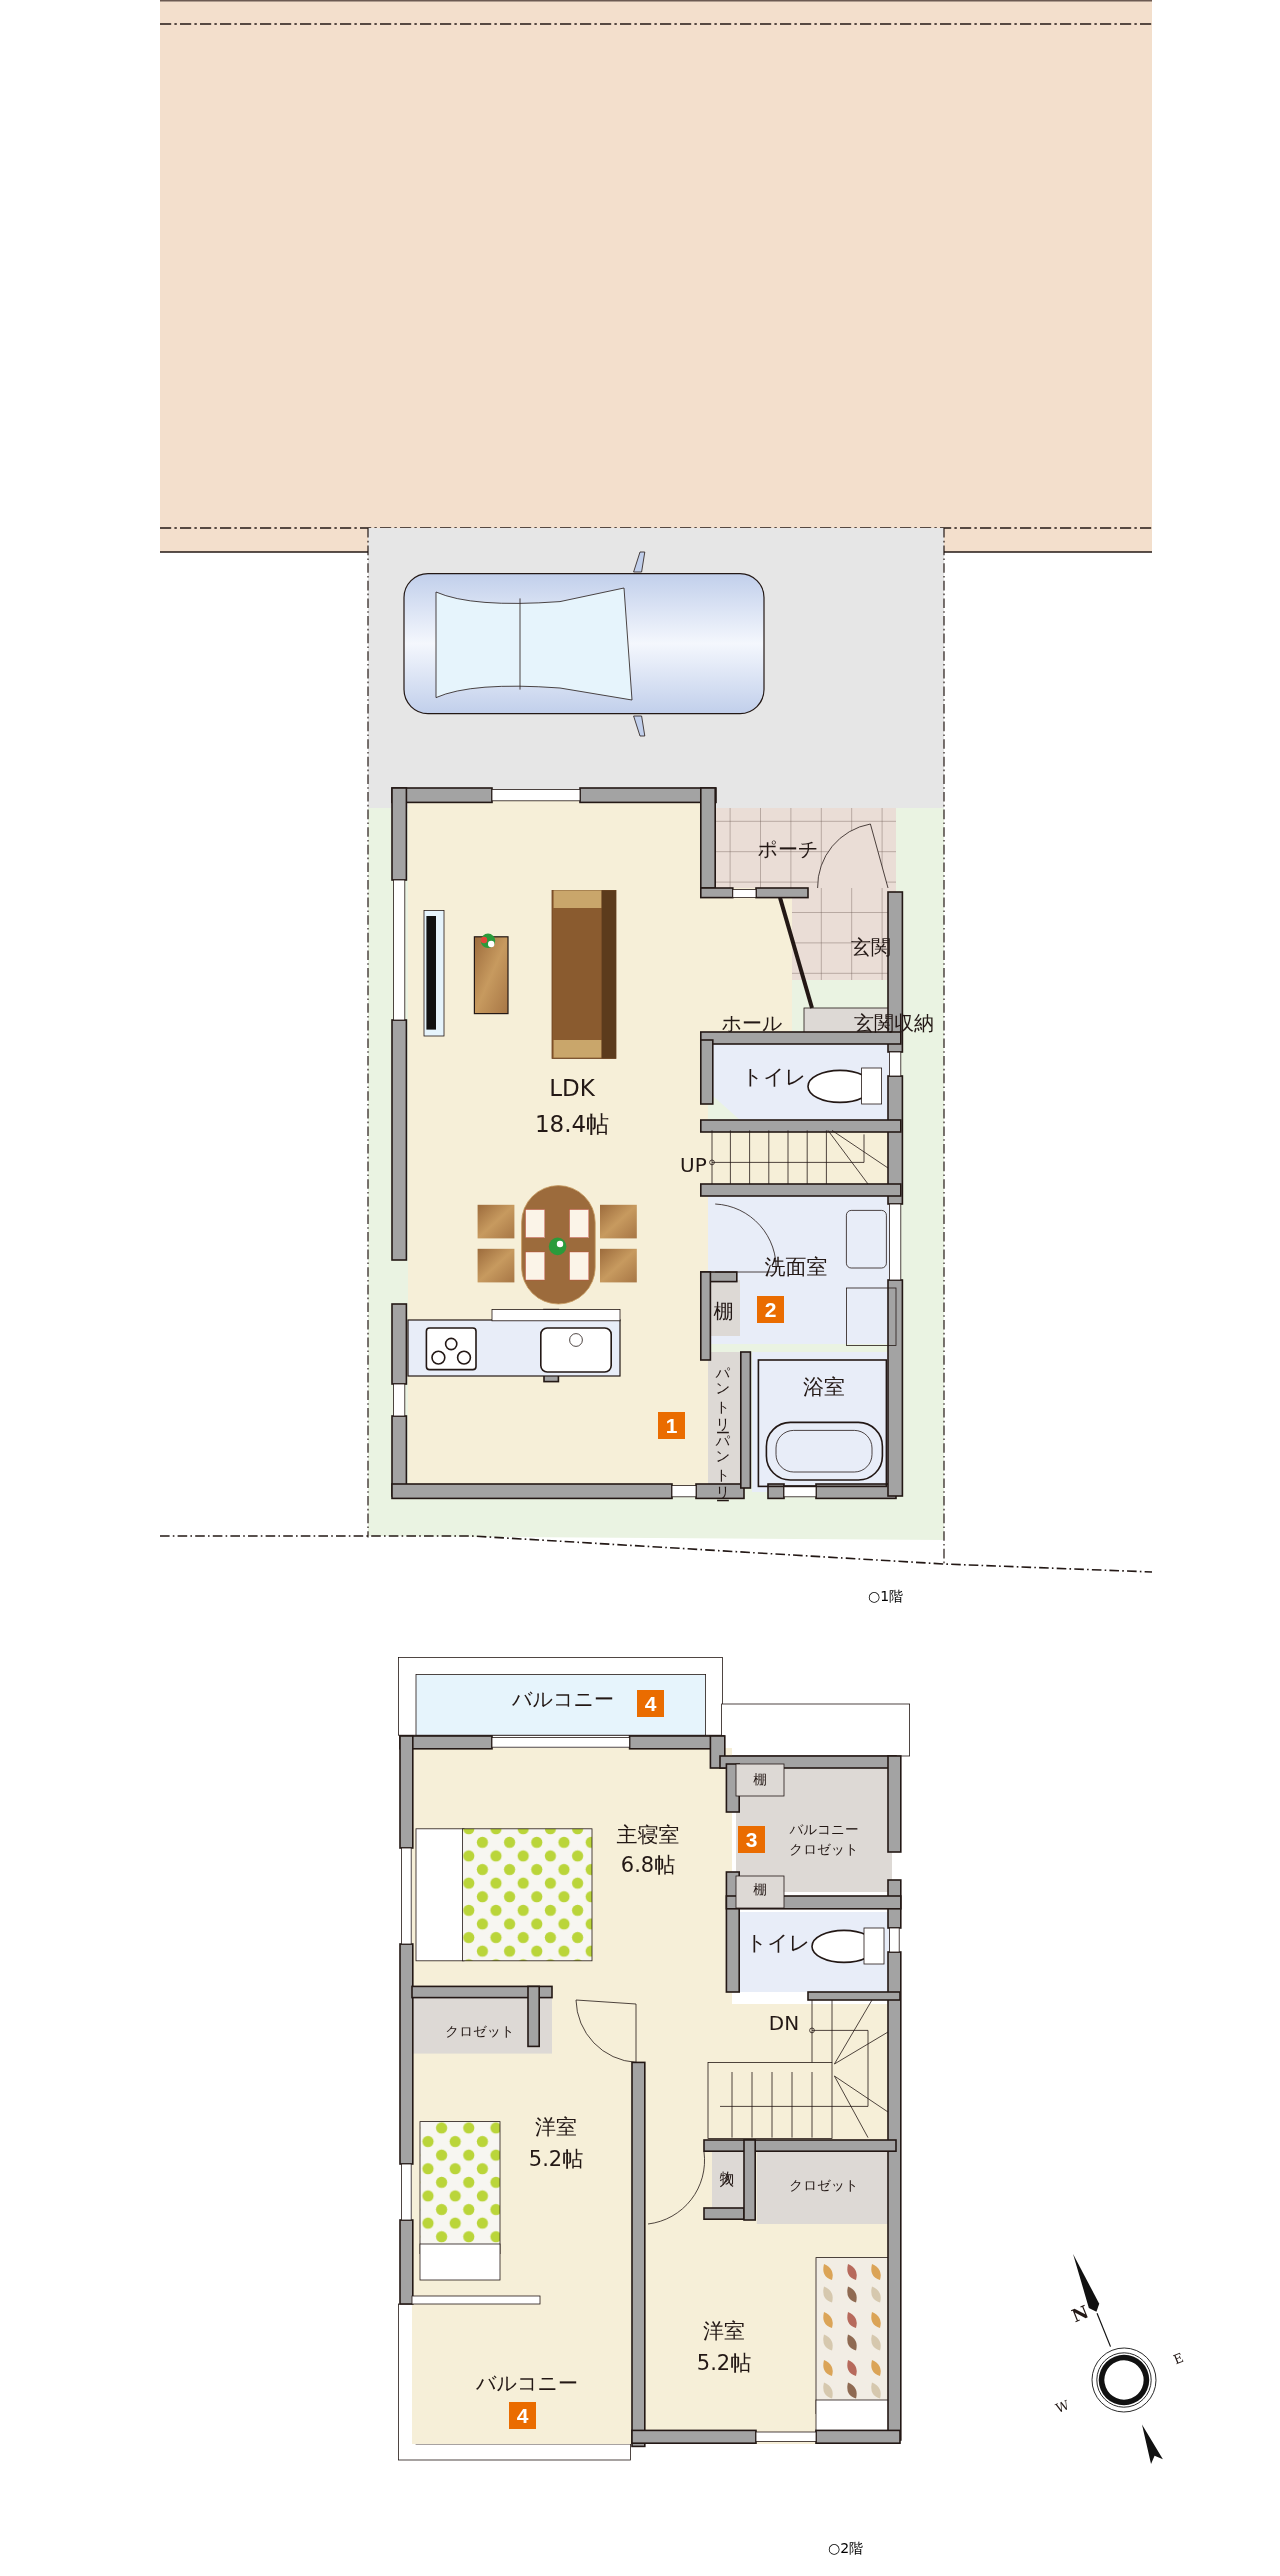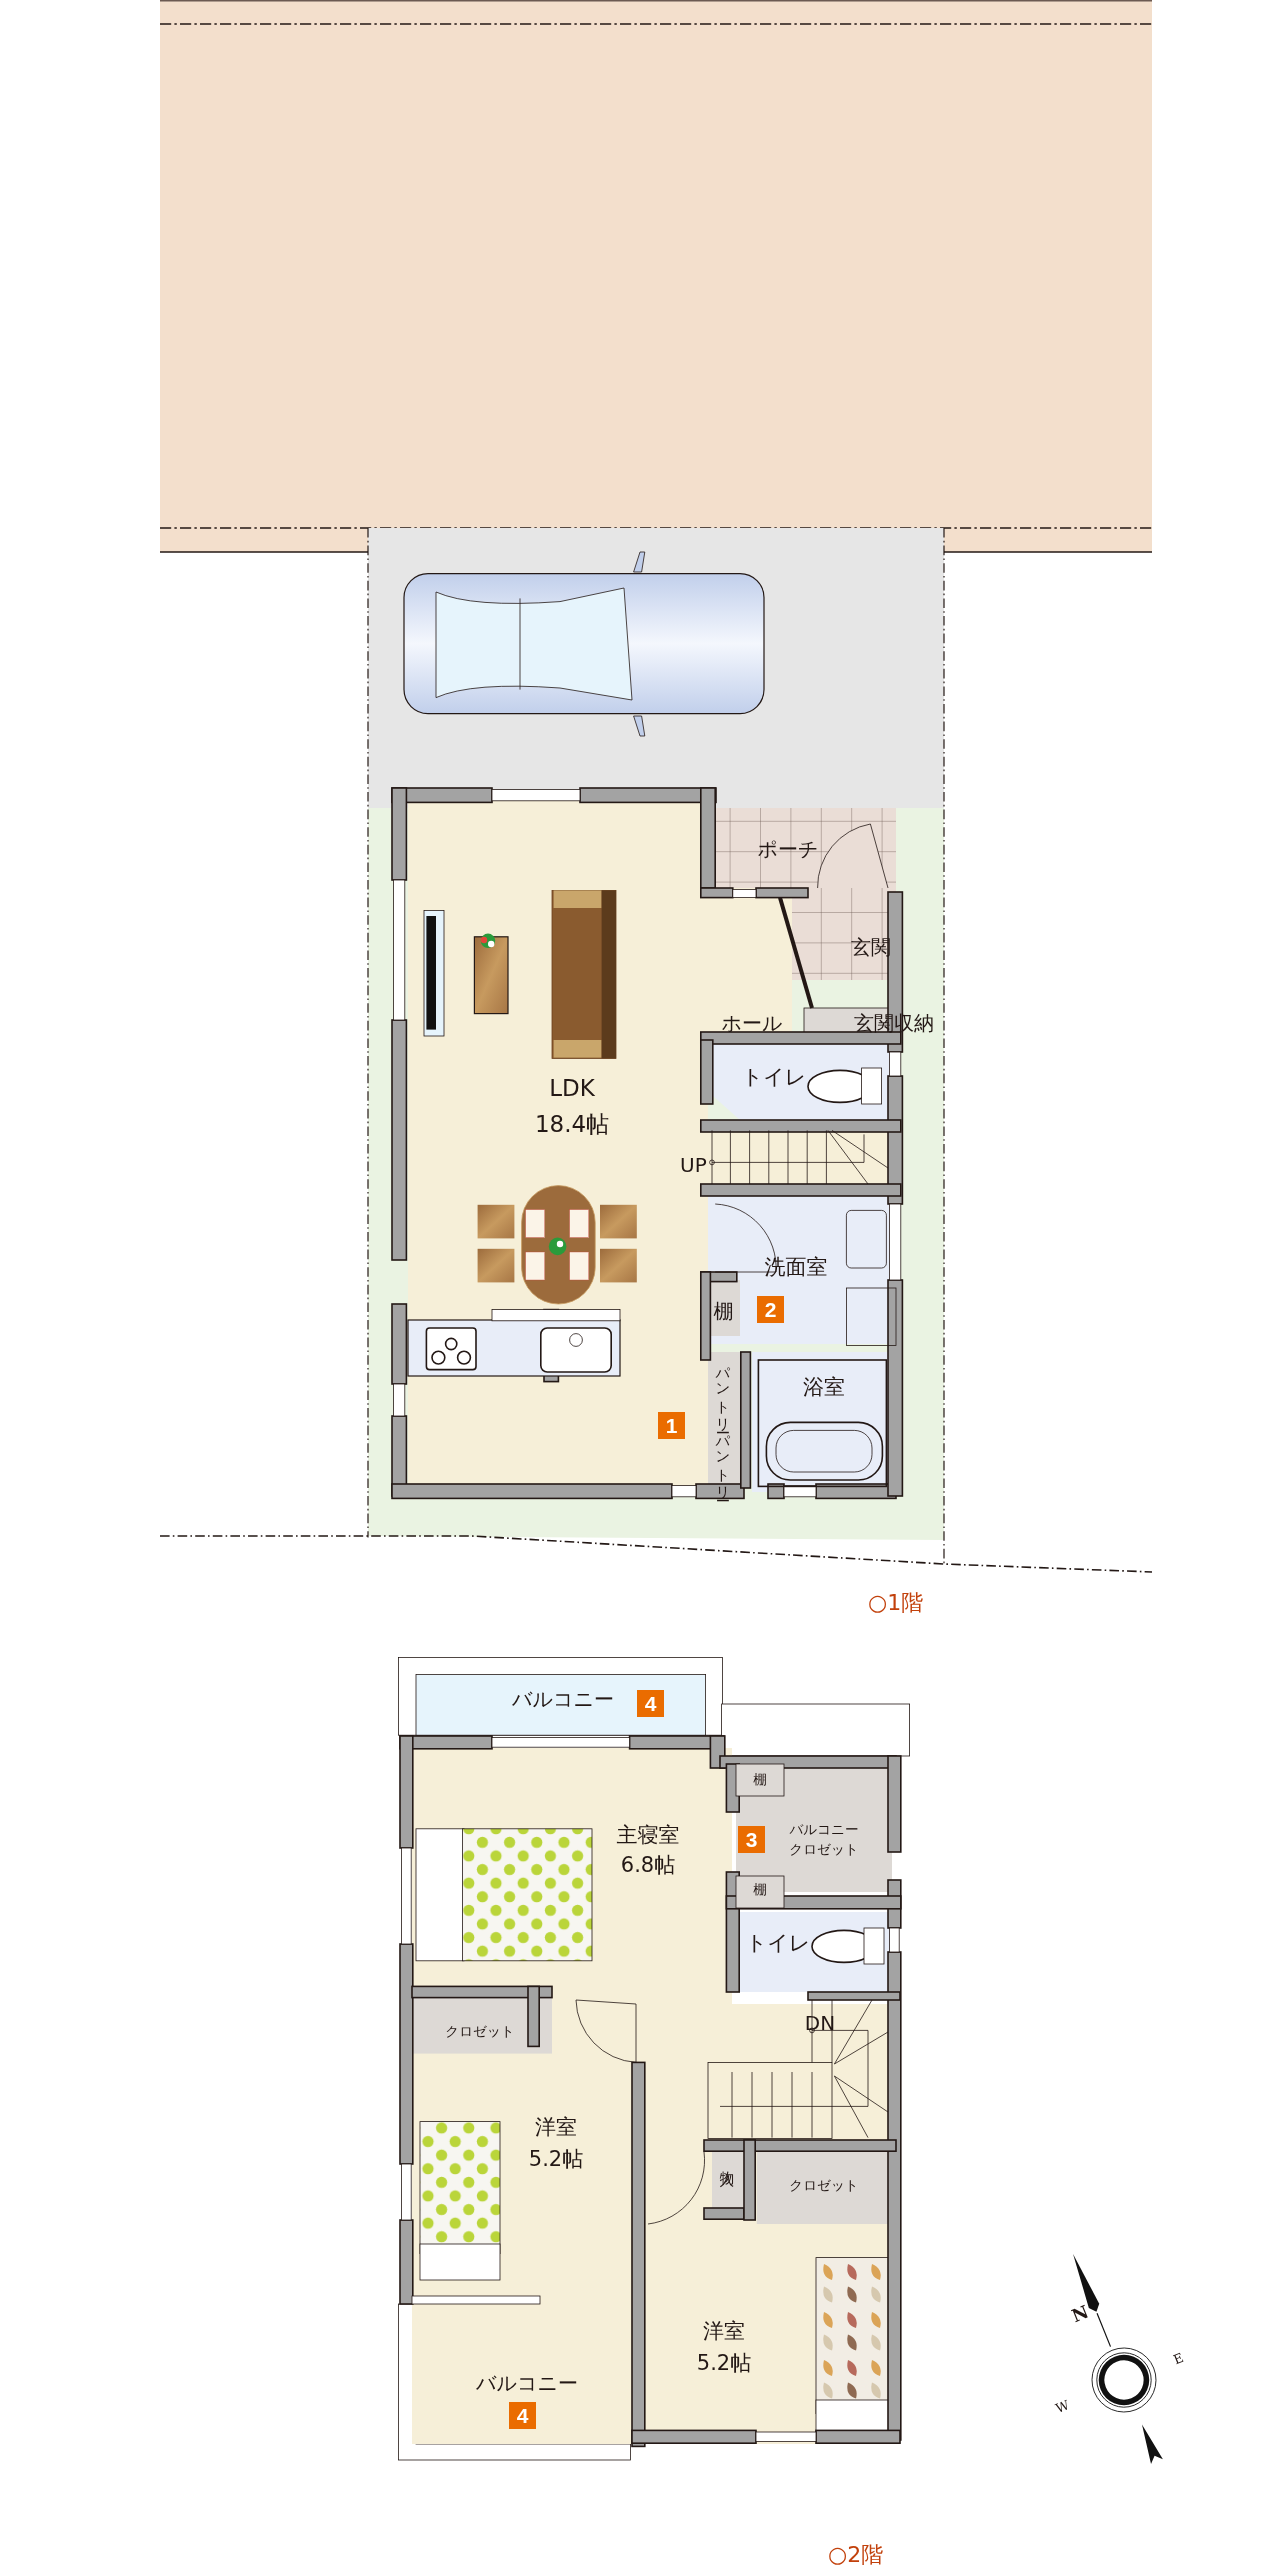--- a/index.html
+++ b/index.html
@@ -5,21 +5,21 @@
   html,body{margin:0;padding:0;background:#ffffff;}
   body{width:1280px;height:2576px;position:relative;overflow:hidden;font-family:"DejaVu Sans","Liberation Sans",sans-serif;}
   svg{position:absolute;left:0;top:0;}
   .lbl{position:absolute;color:#231815;font-family:"DejaVu Sans","Liberation Sans",sans-serif;text-align:center;white-space:nowrap;line-height:1.1;}
   .big{font-size:23px;}
   .mid{font-size:21px;}
   .sm{font-size:20px;}
   .xs{font-size:13.6px;}
   .vert{writing-mode:vertical-rl;font-size:14.4px;letter-spacing:0.8px;}
   .badge{position:absolute;width:27px;height:27px;background:#ea6c00;color:#fff;font-weight:bold;font-size:21px;display:flex;align-items:center;justify-content:center;font-family:"Liberation Sans",sans-serif;}
-  .floor-label{position:absolute;font-size:22px;color:#c2410c;}
+  .floor-label{position:absolute;font-size:14px;color:#000000;}
 </style>
 </head>
 <body>
 
 <svg width="1280" height="2576" viewBox="0 0 1600 3220" xmlns="http://www.w3.org/2000/svg">
   <defs>
     <pattern id="tile" width="38" height="38" patternUnits="userSpaceOnUse">
       <rect width="38" height="38" fill="#eaddd6"></rect>
       <path d="M0 0H38M0 0V38" stroke="#6b5a52" stroke-width="1"></path>
     </pattern>
@@ -303,21 +303,21 @@
 <div class="lbl sm" style="left:512px;top:1688px;width:88px;">バルコニー</div>
 <div class="badge" style="left:637px;top:1690px;">4</div>
 <div class="lbl mid" style="left:604px;top:1824px;width:88px;">主寝室</div>
 <div class="lbl mid" style="left:604px;top:1854px;width:88px;">6.8帖</div>
 <div class="lbl xs" style="left:739px;top:1772px;width:42px;">棚</div>
 <div class="lbl xs" style="left:739px;top:1882px;width:42px;">棚</div>
 <div class="badge" style="left:738px;top:1826px;">3</div>
 <div class="lbl xs" style="left:772px;top:1822px;width:104px;">バルコニー</div>
 <div class="lbl xs" style="left:772px;top:1842px;width:104px;">クロゼット</div>
 <div class="lbl mid" style="left:744px;top:1932px;width:68px;">トイレ</div>
-<div class="lbl sm" style="left:804px;top:2012px;width:32px;">DN</div>
+<div class="lbl sm" style="left:768px;top:2012px;width:32px;">DN</div>
 <div class="lbl xs" style="left:424px;top:2024px;width:112px;">クロゼット</div>
 <div class="lbl mid" style="left:520px;top:2116px;width:72px;">洋室</div>
 <div class="lbl mid" style="left:520px;top:2148px;width:72px;">5.2帖</div>
 <div class="lbl vert" style="left:718px;top:2160px;">物入</div>
 <div class="lbl xs" style="left:768px;top:2178px;width:112px;">クロゼット</div>
 <div class="lbl mid" style="left:688px;top:2320px;width:72px;">洋室</div>
 <div class="lbl mid" style="left:688px;top:2352px;width:72px;">5.2帖</div>
 <div class="lbl sm" style="left:476px;top:2372px;width:88px;">バルコニー</div>
 <div class="badge" style="left:509px;top:2402px;">4</div>
 <div class="floor-label" style="left:828px;top:2540px;">○2階</div>

